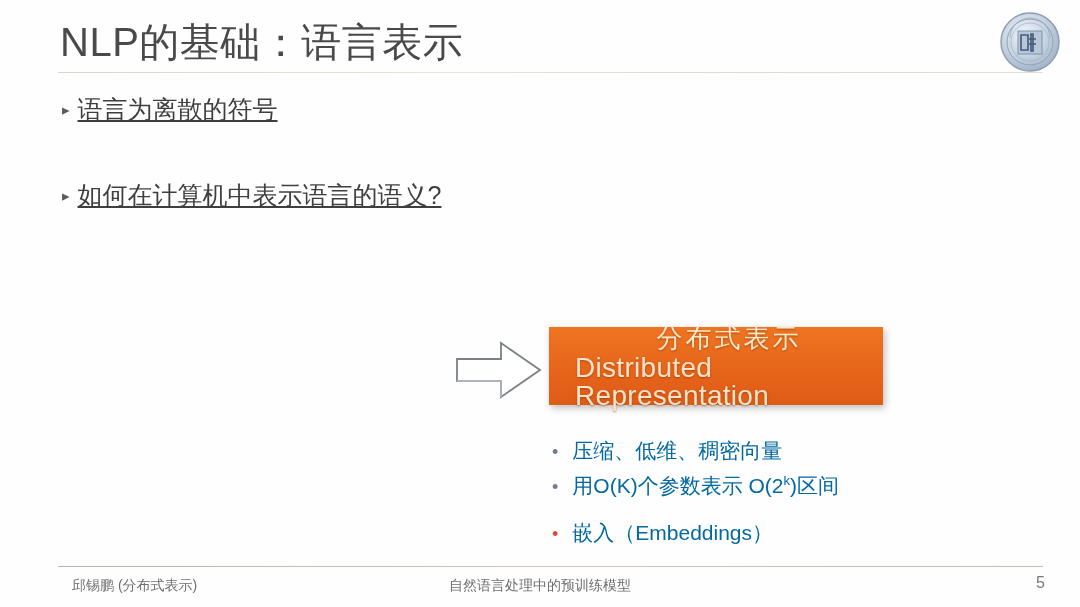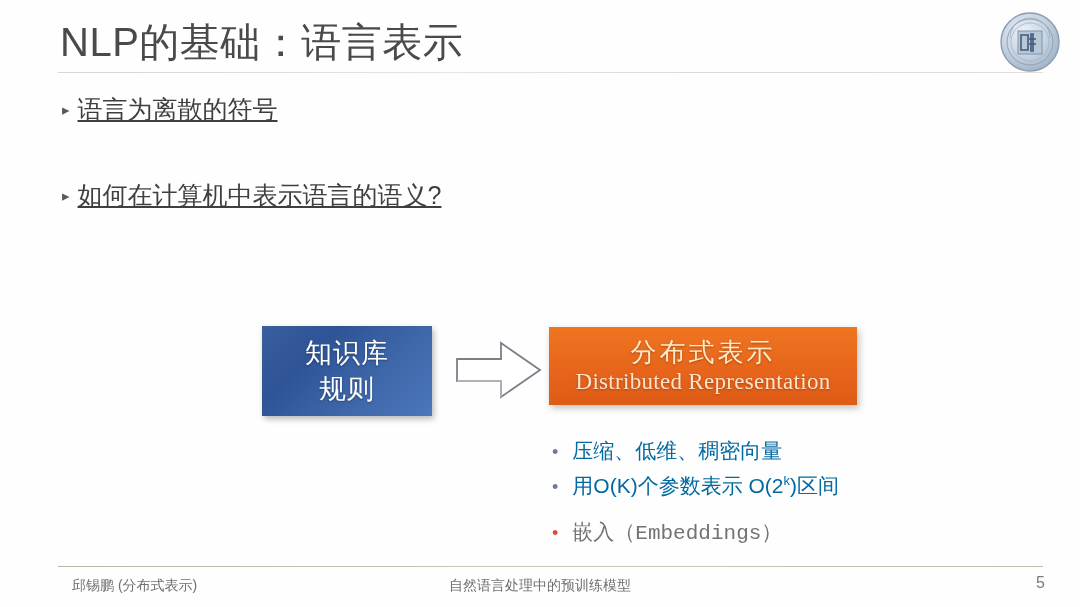--- a/index.html
+++ b/index.html
@@ -113,35 +113,35 @@
     left: 549px;
     top: 327px;
     width: 308px;
     height: 78px;
     background: linear-gradient(180deg, #ee7522 0%, #e8681b 45%, #e4611a 70%, #dd5c16 100%);
     box-shadow: 2px 3px 7px rgba(0,0,0,0.25);
     display: flex;
     flex-direction: column;
     align-items: center;
     justify-content: center;
+    padding-left: 26px;
   }
   #dist-cn {
     font-size: 26px;
     line-height: 32px;
     color: #ffe9c9;
     letter-spacing: 3px;
     text-shadow: 0 1px 2px rgba(120,45,0,0.55);
   }
   #dist-en {
-    font-size: 23px;
+    font-size: 28px;
     line-height: 28px;
     color: #ffe4cb;
     letter-spacing: 0.3px;
     text-shadow: 0 1px 2px rgba(120,45,0,0.5);
-    font-family: Liberation Serif, serif;
   }
 
   
   #sub-bullets {
     position: absolute;
     left: 552px;
     top: 436px;
     width: 430px;
   }
   .sub-row {
@@ -155,21 +155,21 @@
     line-height: 30px;
     color: #6b7c93;
   }
   .sub-text {
     font-size: 21px;
     line-height: 30px;
     color: #0369a1;
     white-space: nowrap;
   }
   .sub-row.accent .sub-dot { color: #d94b3c; }
-  .sub-row.accent .sub-text { color: #737373; font-family: Liberation Mono, monospace; }
+  .sub-row.accent .sub-text { color: #0369a1; }
   #row-embeddings { margin-top: 22px; }
   .sup { font-size: 13px; vertical-align: super; }
 
   
   #footer-rule {
     position: absolute;
     left: 58px;
     top: 566px;
     width: 985px;
     height: 1px;
@@ -217,24 +217,20 @@
   <div class="lvl1" id="bullet-1">
     <span class="lvl1-marker">▸</span>
     <span class="lvl1-text">语言为离散的符号</span>
   </div>
 
   <div class="lvl1" id="bullet-2">
     <span class="lvl1-marker">▸</span>
     <span class="lvl1-text">如何在计算机中表示语言的语义?</span>
   </div>
 
-  <div id="box-knowledge">
-    <span class="bline">知识库</span>
-    <span class="bline">规则</span>
-  </div>
 
   <div id="arrow-right">
     <svg width="88" height="70" viewBox="0 0 88 70">
       <polygon points="2,24 46,24 46,8 85,35 46,62 46,46 2,46" fill="#ffffff" stroke="#7b7f88" stroke-width="1.8" stroke-linejoin="miter"></polygon>
       <polyline points="2,46 46,46 46,62" fill="none" stroke="#aeb3bb" stroke-width="1.8"></polyline>
     </svg>
   </div>
 
   <div id="box-distributed">
     <span id="dist-cn">分布式表示</span>

